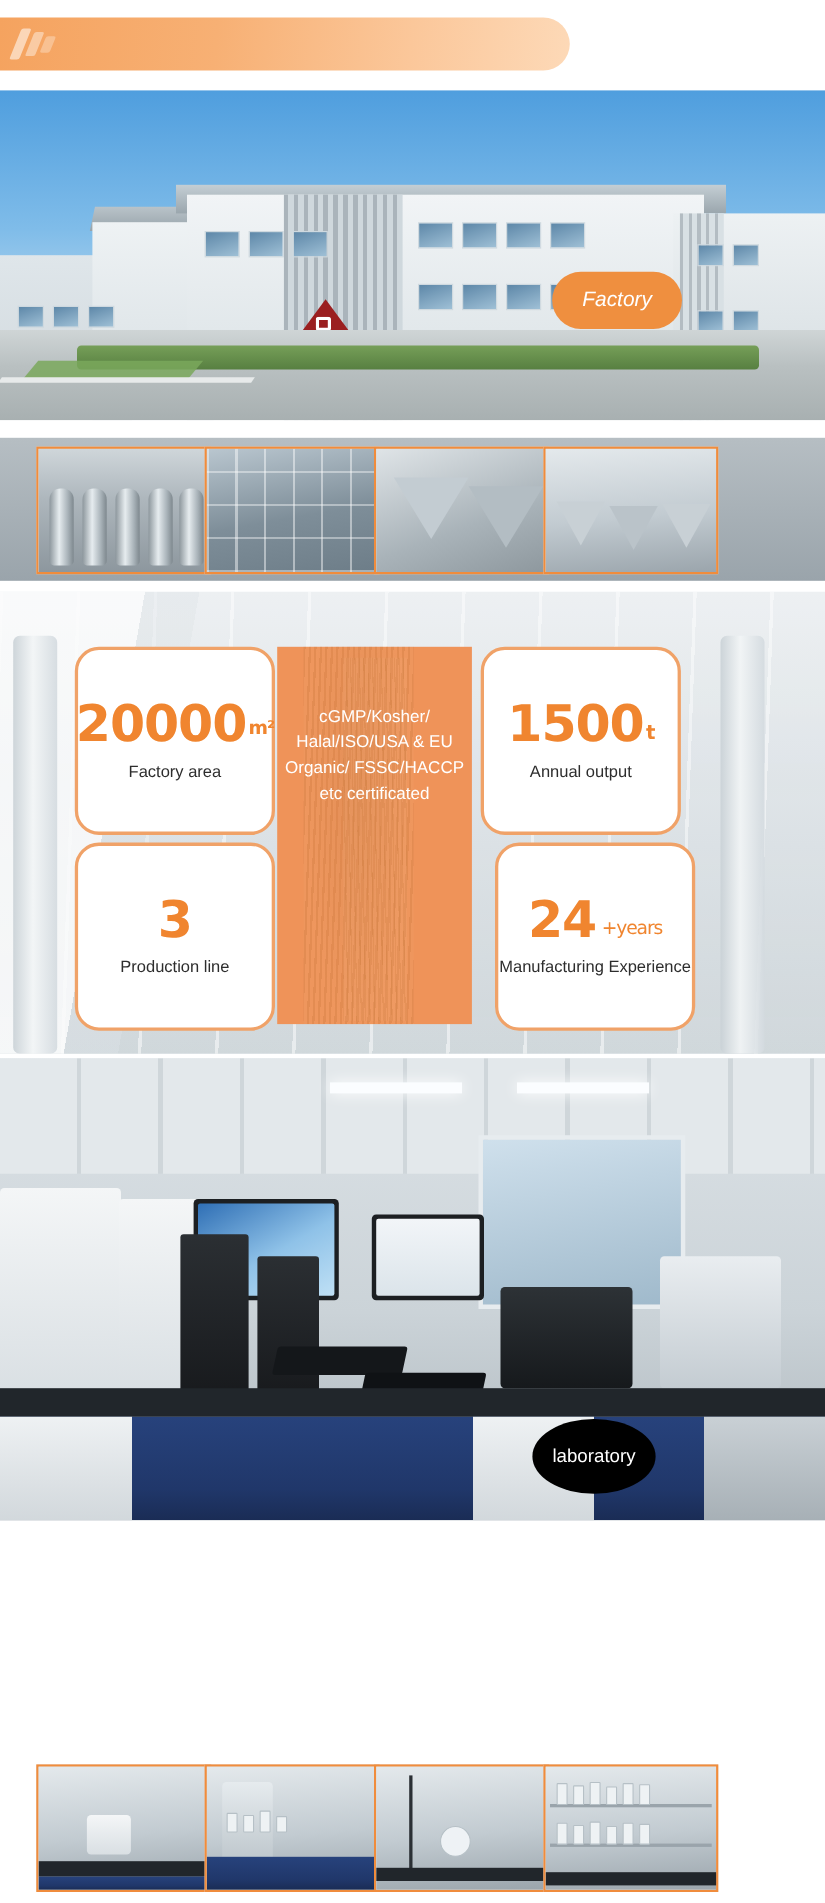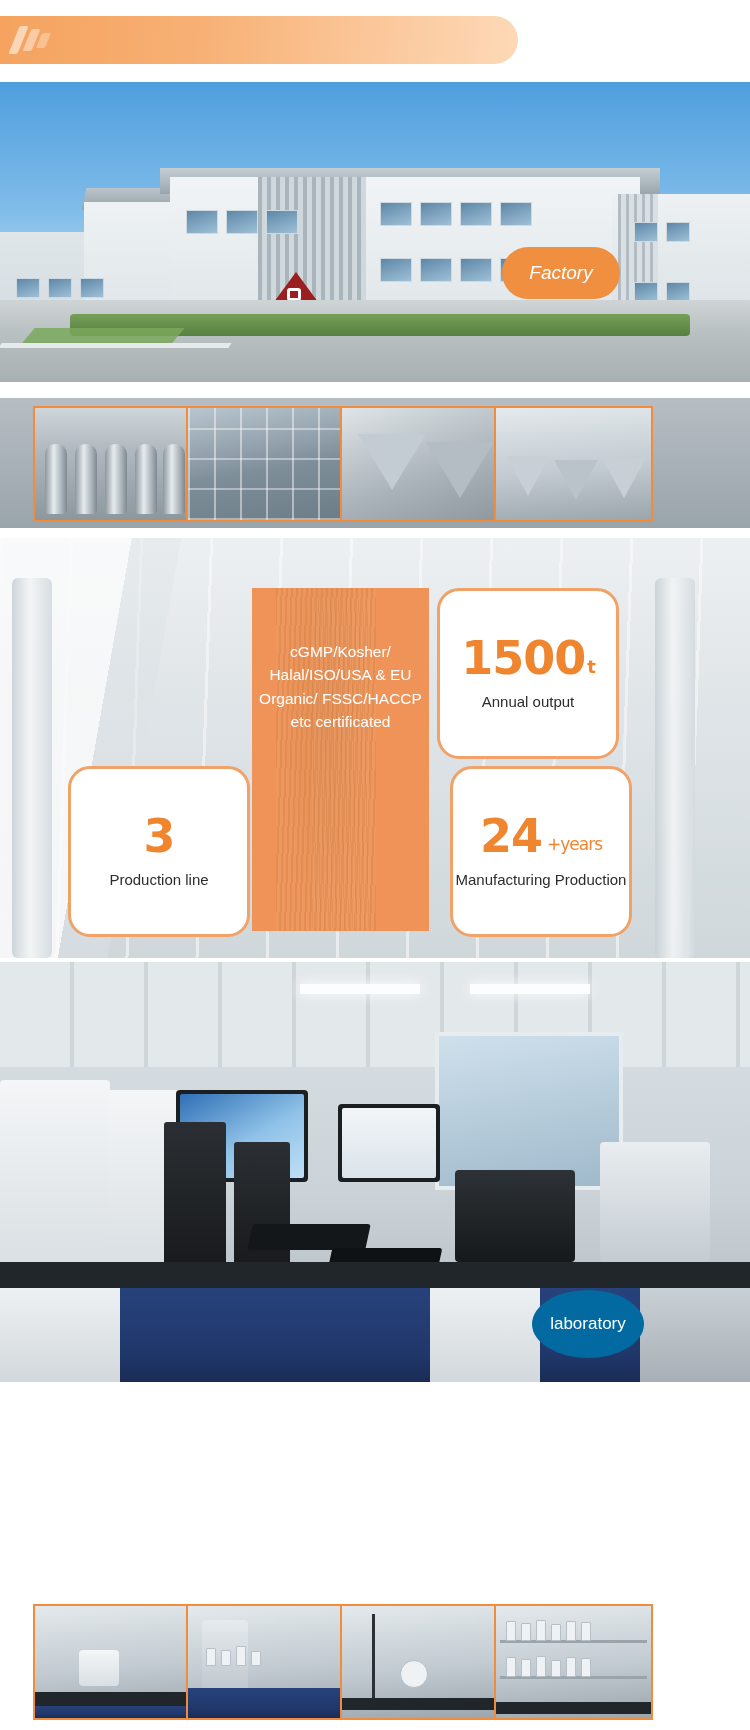--- a/index.html
+++ b/index.html
@@ -138,22 +138,22 @@
       background:linear-gradient(170deg,#cfe0ec,#9fb9cb);border:4px solid #e7ecef;}
   .bench{position:absolute;left:0;top:300px;width:750px;height:26px;background:#21262b;}
   .cabinets{position:absolute;left:0;top:326px;width:750px;height:94px;
       background:linear-gradient(180deg,#27427c 0%,#20376a 70%,#1a2c55 100%);}
   .cab-white{position:absolute;top:326px;height:94px;background:linear-gradient(180deg,#eef1f3,#d2d8dc);}
   .instrument{position:absolute;background:linear-gradient(180deg,#f4f6f7,#d9dfe3);border-radius:4px;}
   .monitor{position:absolute;background:#1c1f22;border-radius:4px;padding:4px;box-sizing:border-box;}
   .monitor .scr{width:100%;height:100%;border-radius:2px;}
   .pcbox{position:absolute;background:linear-gradient(180deg,#2b2f33,#17191c);border-radius:3px;}
   .keyboard{position:absolute;background:#14171a;border-radius:3px;}
-  .badge-oval{position:absolute;left:532px;top:1290px;width:112px;height:68px;
-      background:#0369a1;border-radius:50%;display:flex;align-items:center;justify-content:center;
+  .badge-oval{position:absolute;left:484px;top:1290px;width:112px;height:68px;
+      background:#000000;border-radius:50%;display:flex;align-items:center;justify-content:center;
       color:#fff;font-size:17px;}
 </style>
 </head>
 <body>
 
 <div class="page">
 
   <div class="banner">
     <div class="banner-slashes">
       <i></i>
@@ -256,20 +256,27 @@
         <div class="cone" style="left:106px;top:50px;border-left-width:22px;border-right-width:22px;border-top-width:40px;border-top-color:#c8d0d5;"></div>
       </div>
     </div>
   </div>
 
   <div class="stats">
     <div class="hall"></div>
     <div class="pillar" style="left:12px;"></div>
     <div class="pillar" style="left:655px;"></div>
 
+    <div class="card c-tl">
+      <div class="bignum">
+        <span>20000</span>
+        <span class="unit sup">m²</span>
+      </div>
+      <div class="cardlabel">Factory area</div>
+    </div>
 
     <div class="card c-bl">
       <div class="bignum">
         <span>3</span>
       </div>
       <div class="cardlabel">Production line</div>
     </div>
 
     <div class="card c-tr">
       <div class="bignum">
@@ -277,21 +284,21 @@
         <span class="unit">t</span>
       </div>
       <div class="cardlabel">Annual output</div>
     </div>
 
     <div class="card c-br">
       <div class="bignum">
         <span>24</span>
         <span class="plusyears">+years</span>
       </div>
-      <div class="cardlabel">Manufacturing Production</div>
+      <div class="cardlabel">Manufacturing Experience</div>
     </div>
 
     <div class="center">
       <div class="powder"></div>
       <div class="powder2"></div>
       <div class="c-certs">cGMP/Kosher/ Halal/ISO/USA &amp; EU Organic/ FSSC/HACCP etc certificated</div>
     </div>
   </div>
 
   <div class="labphoto">

